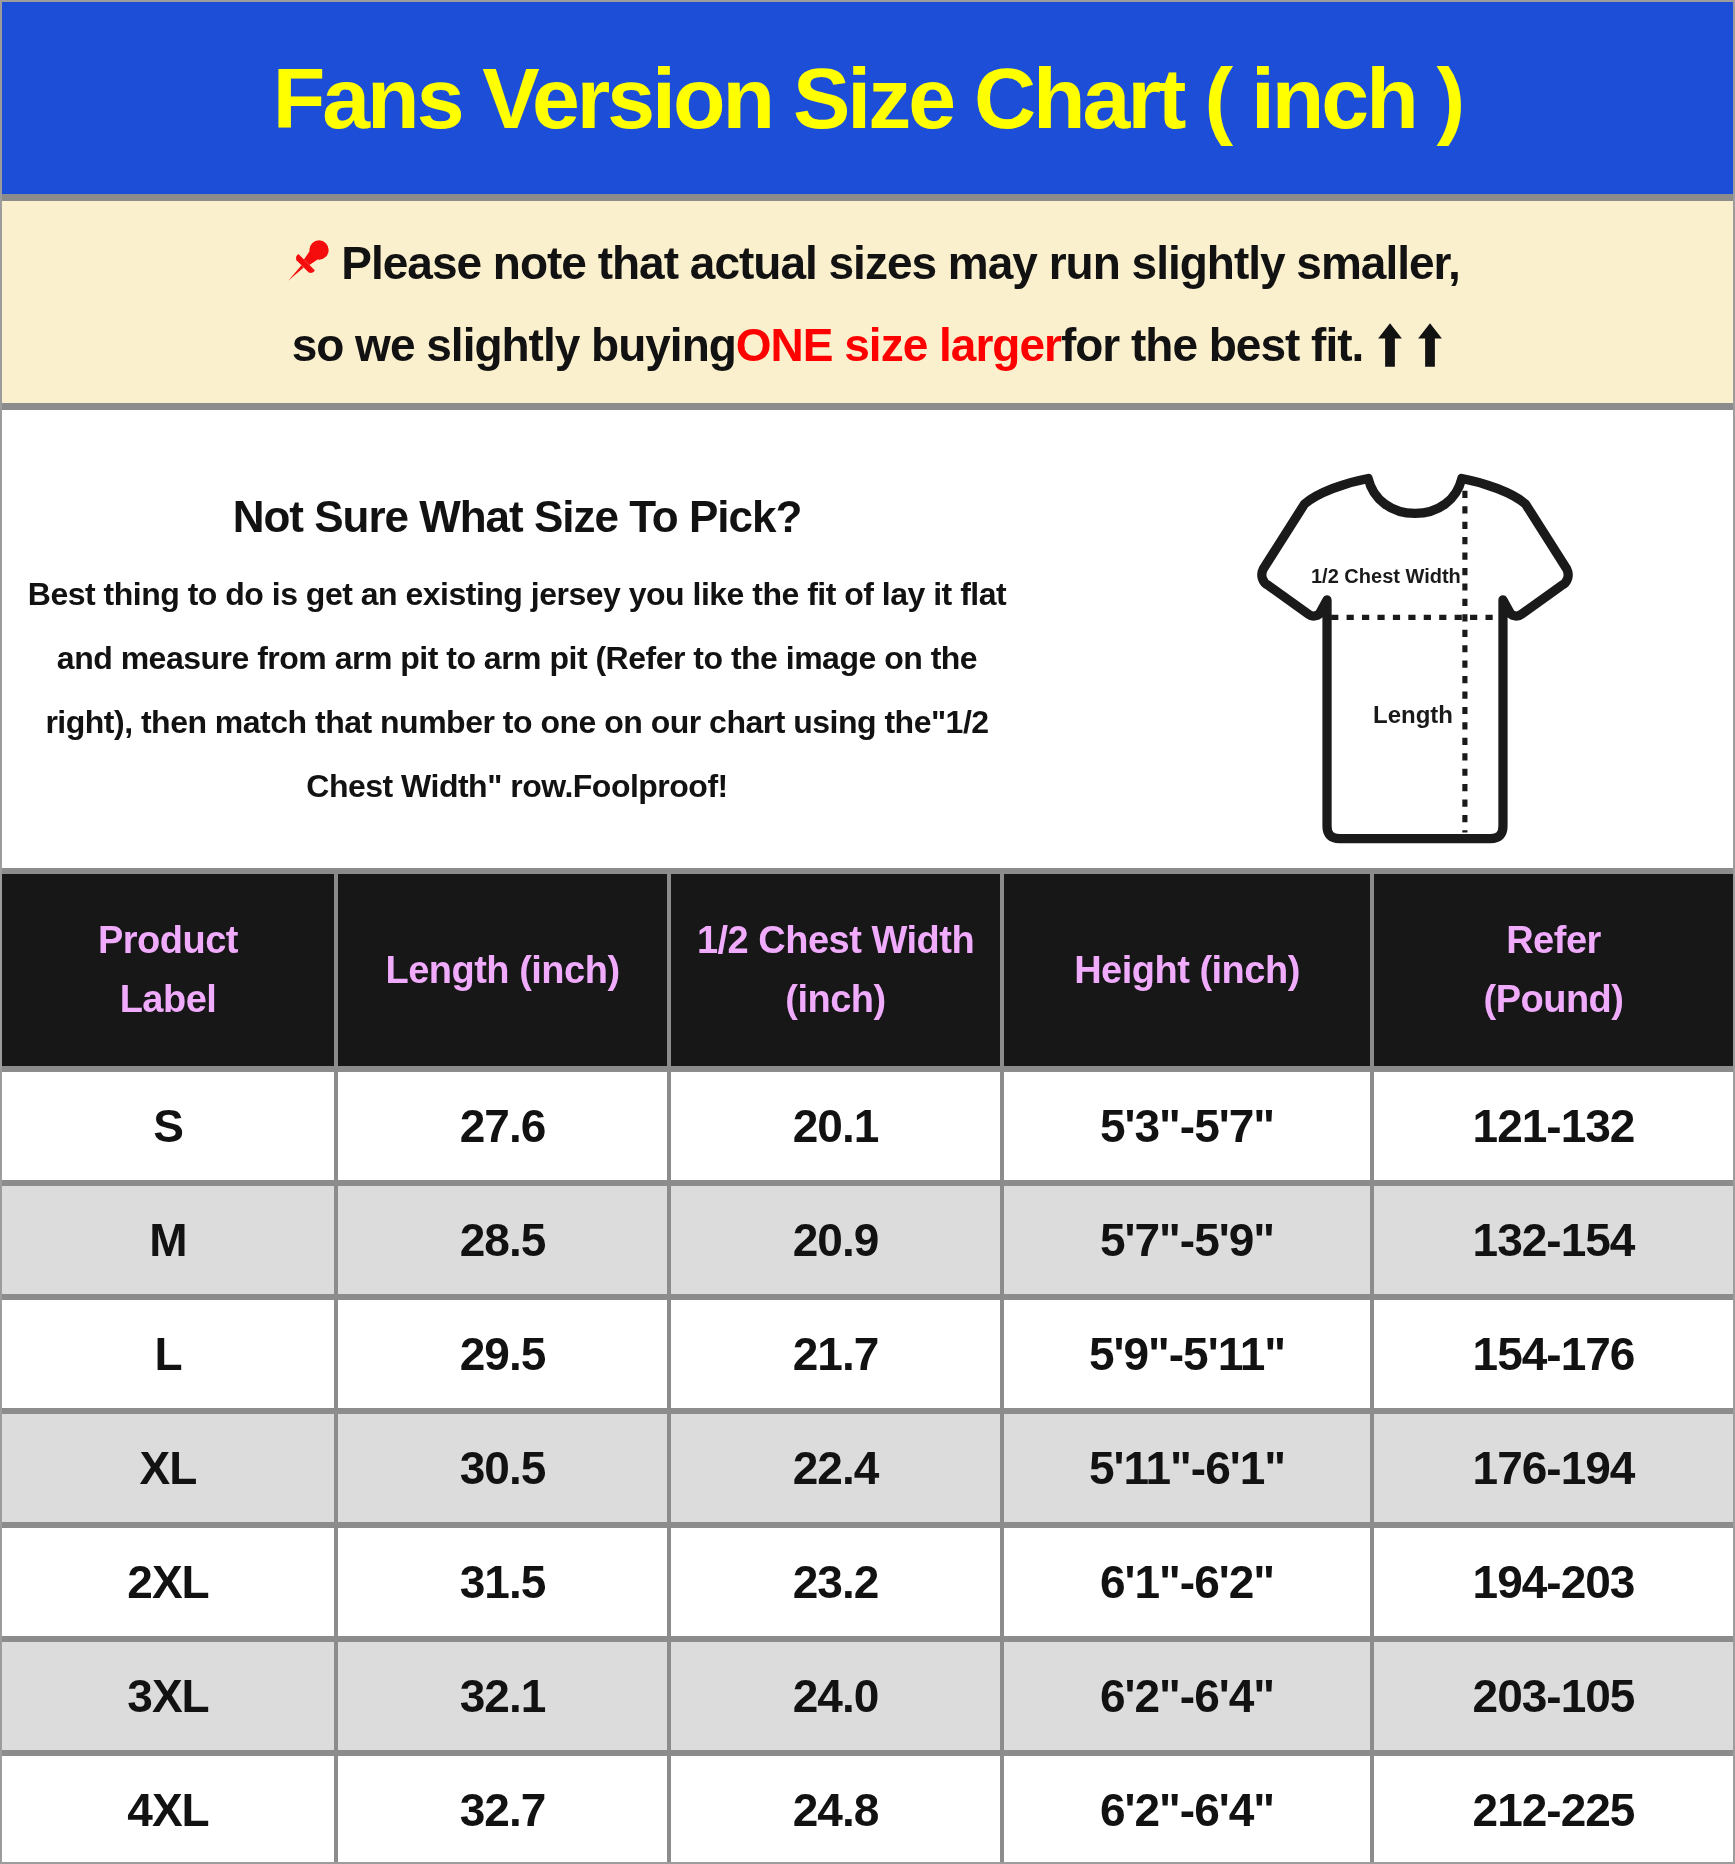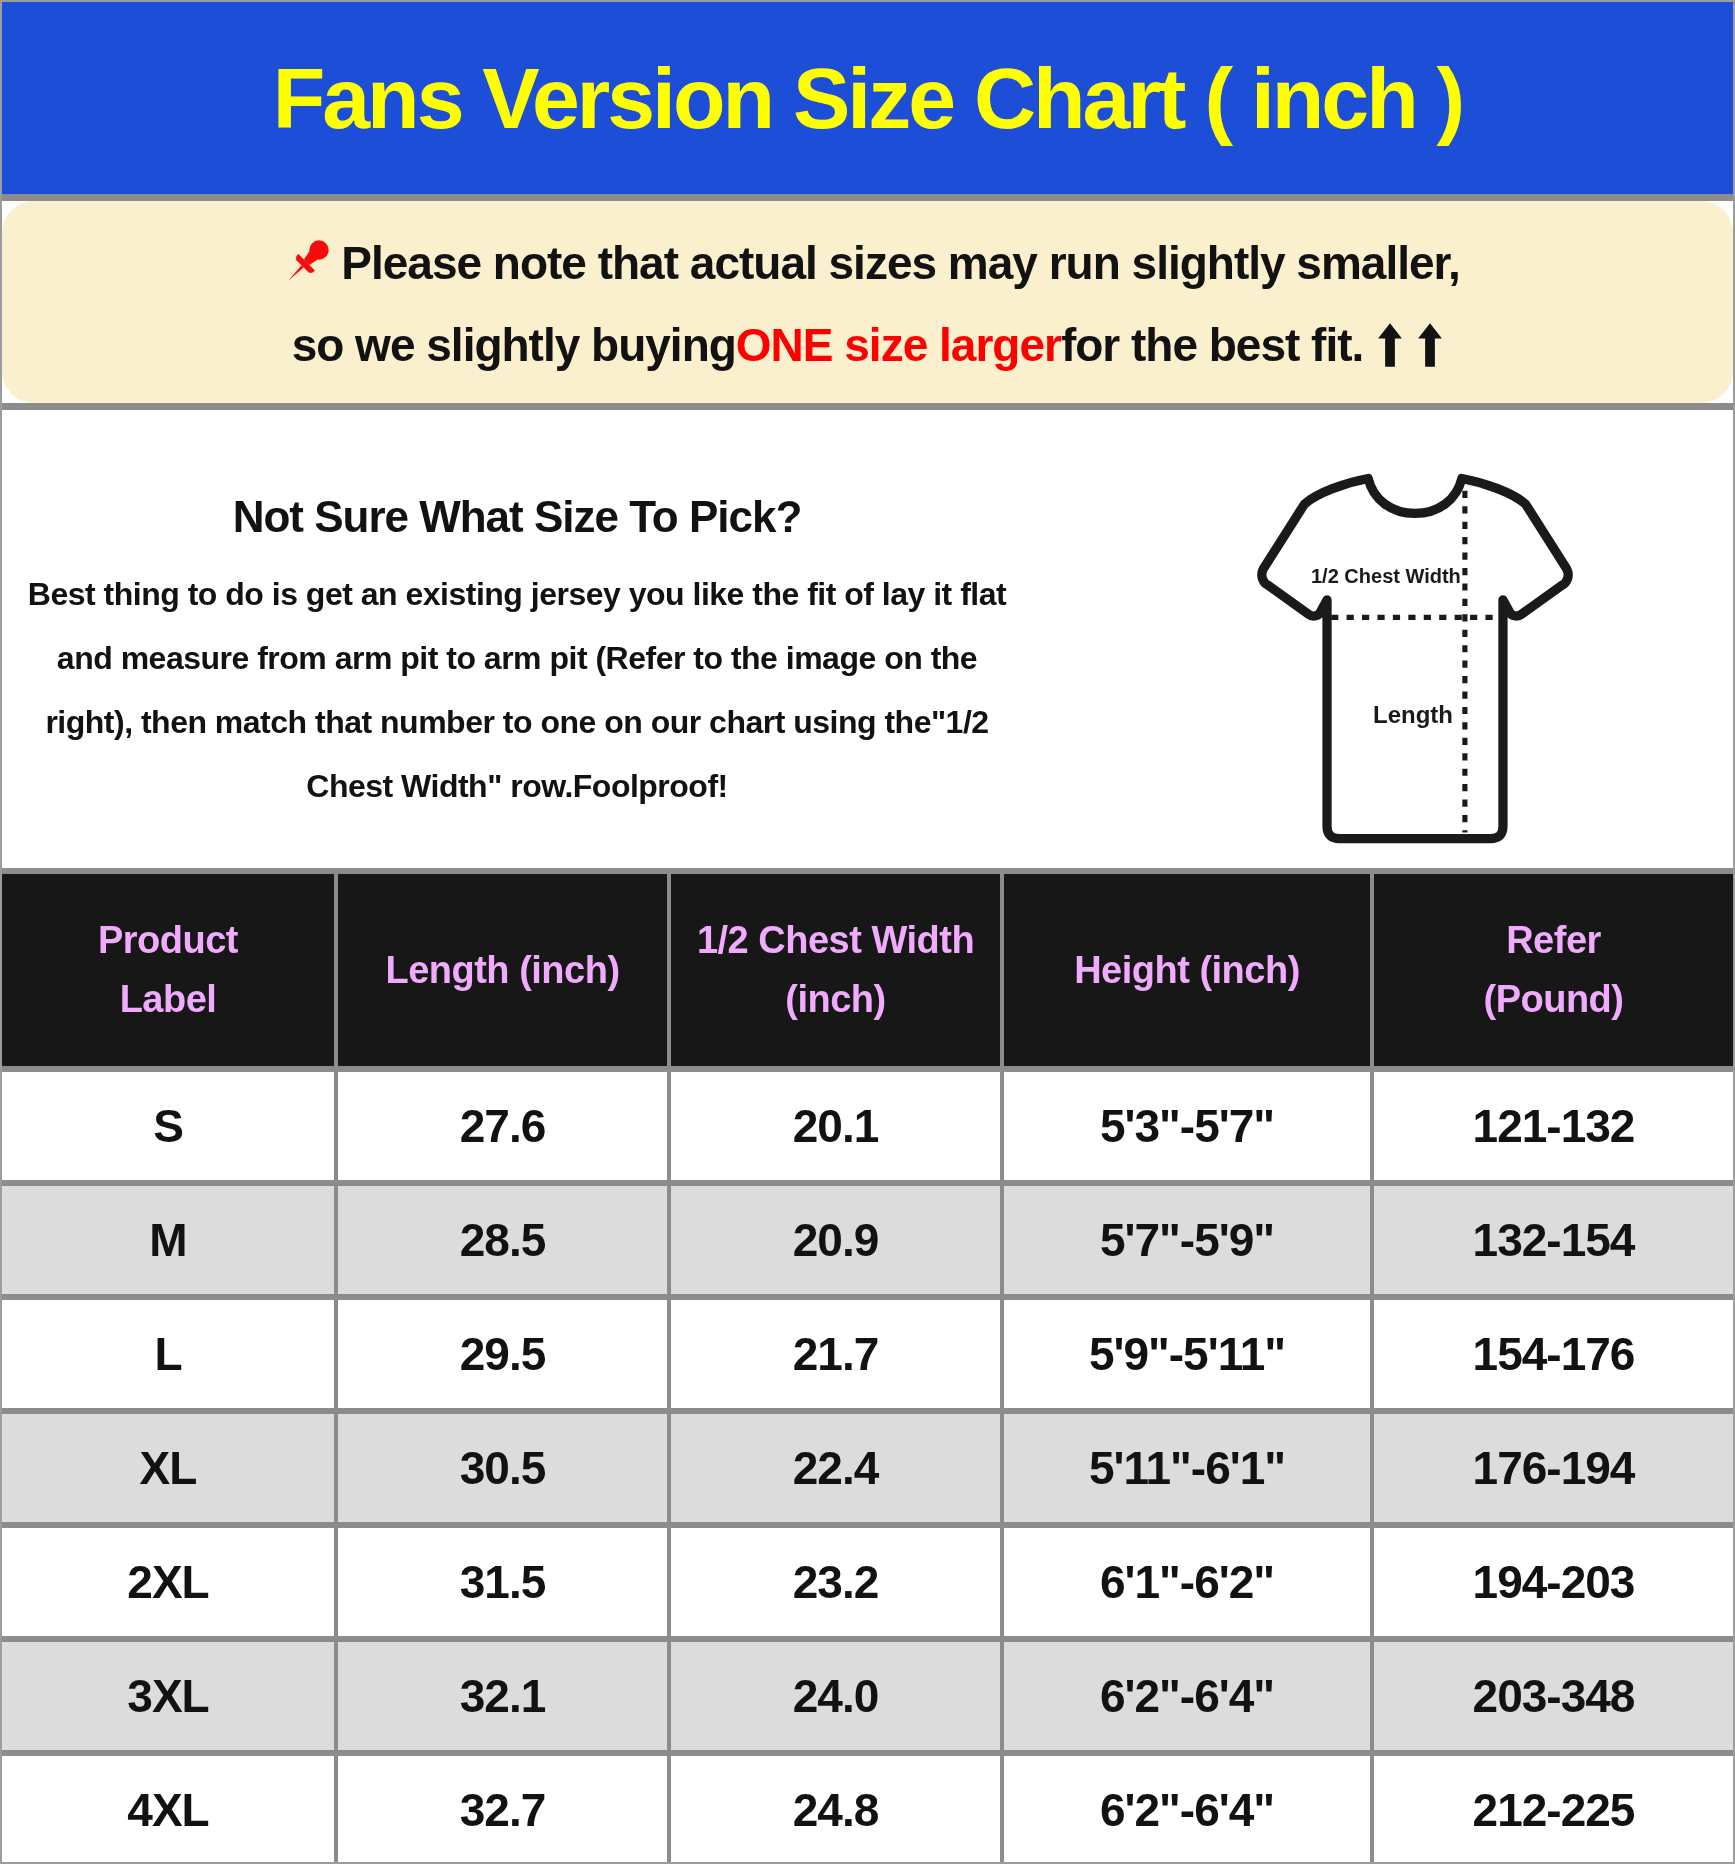--- a/index.html
+++ b/index.html
@@ -38,21 +38,20 @@
   .notice {
     height: 202px;
     background: #fbf0cd;
     display: flex;
     flex-direction: column;
     align-items: center;
     justify-content: center;
     gap: 24px;
     font-size: 46px;
     letter-spacing: -1px;
-    border-radius: 32px;
   }
   .notice-line { display: flex; align-items: center; white-space: nowrap; }
   .pin-svg { width: 62px; height: 62px; margin-right: 4px; flex: 0 0 auto; }
   .highlight-red { color: #ff0000; text-align: right; }
   .arrow-svg { width: 26px; height: 48px; margin-left: 14px; }
 
   
   .info-section { position: relative; height: 458px; background: #ffffff; }
   .info-text {
     position: absolute;
@@ -216,21 +215,21 @@
       <div class="cell">23.2</div>
       <div class="cell">6'1"-6'2"</div>
       <div class="cell">194-203</div>
     </div>
 
     <div class="t-row t-data alt">
       <div class="cell">3XL</div>
       <div class="cell">32.1</div>
       <div class="cell">24.0</div>
       <div class="cell">6'2"-6'4"</div>
-      <div class="cell">203-348</div>
+      <div class="cell">203-105</div>
     </div>
 
     <div class="t-row t-data">
       <div class="cell">4XL</div>
       <div class="cell">32.7</div>
       <div class="cell">24.8</div>
       <div class="cell">6'2"-6'4"</div>
       <div class="cell">212-225</div>
     </div>
 

